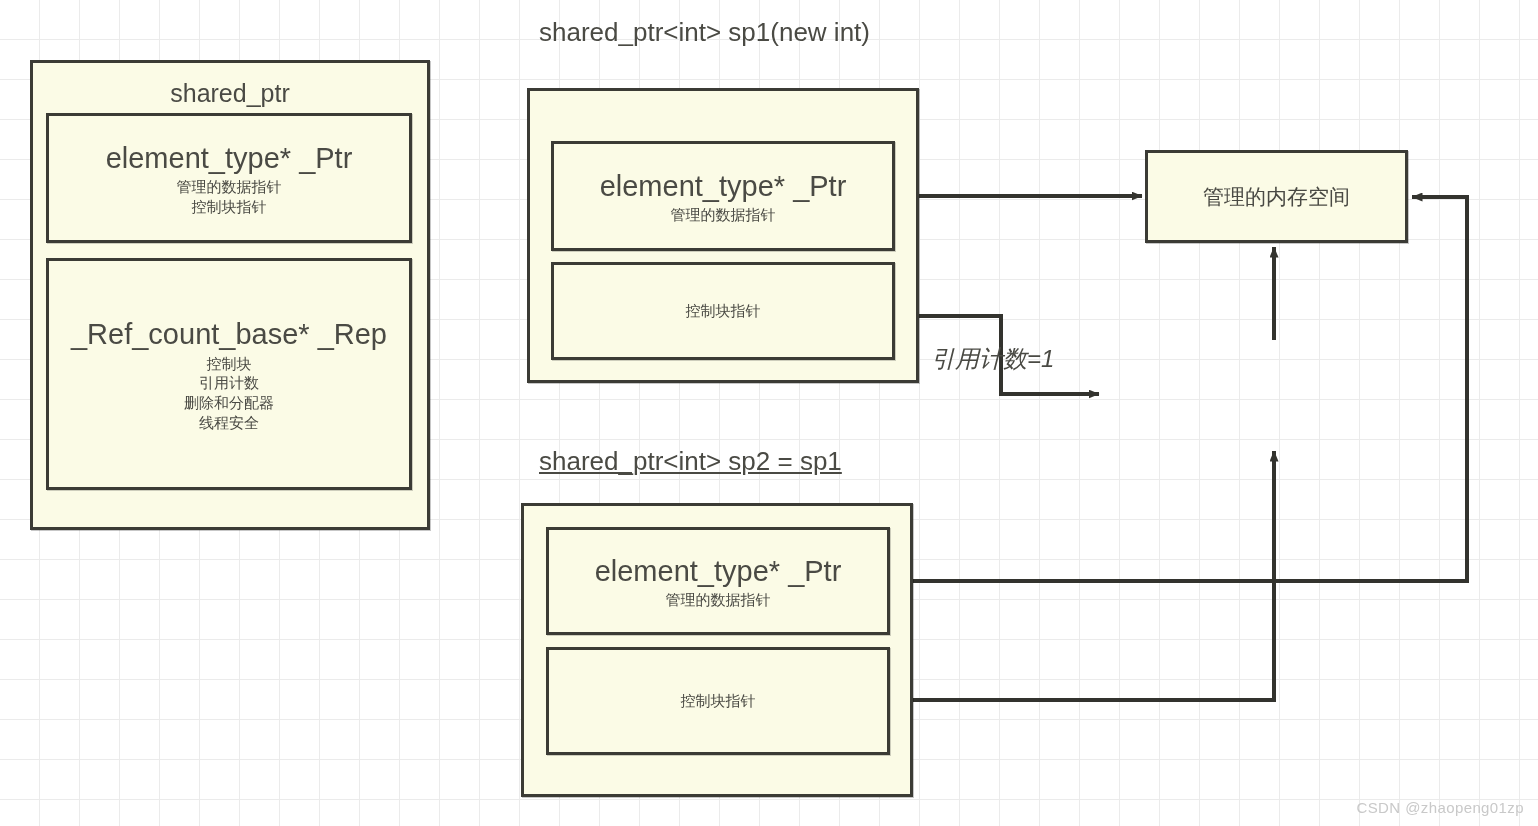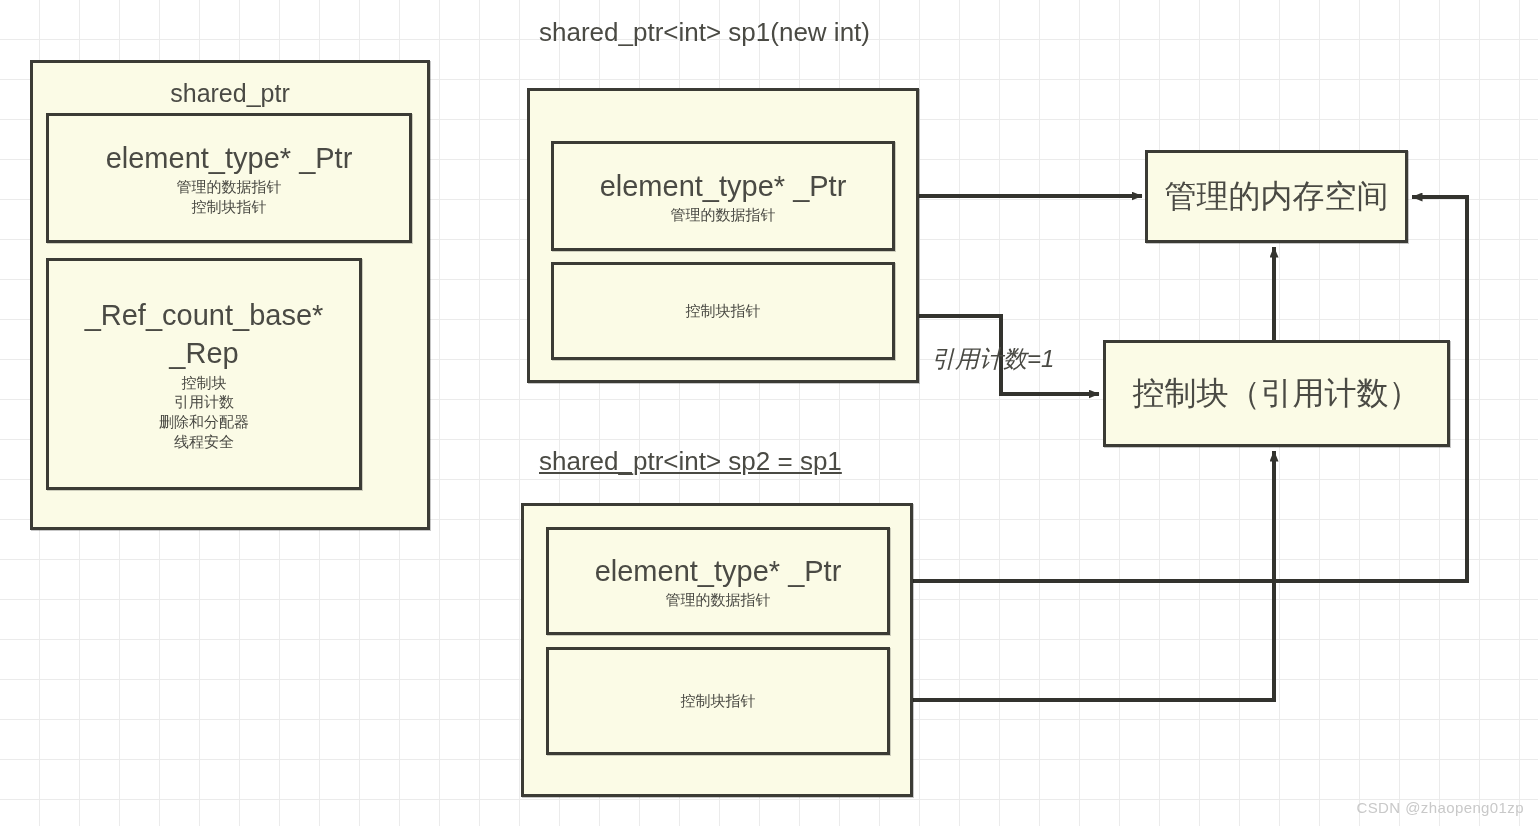--- a/index.html
+++ b/index.html
@@ -51,21 +51,21 @@
   .lbl {
     position: absolute;
     color: #4a4a44;
     white-space: nowrap;
   }
   .t-title   { font-size: 25px; }
   .t-mono    { font-size: 29px; }
   .t-cn      { font-size: 15px; }
   .t-cap     { font-size: 26px; }
   .t-annot   { font-size: 24px; }
-  .t-big-cn  { font-size: 32px; }
+  .t-big-cn  { font-size: 21px; }
 
   .line-txt { color: #4a4a44; font-style: italic; }
 
   #watermark {
     position: absolute;
     right: 14px;
     bottom: 10px;
     font-size: 15px;
     color: #c9c9c9;
     letter-spacing: 0.4px;
@@ -97,21 +97,21 @@
   <div class="box" style="left:30px; top:60px; width:400px; height:470px; justify-content:flex-start; padding-top:14px;">
     <div class="t-title">shared_ptr</div>
   </div>
 
   <div class="box inner" style="left:46px; top:113px; width:366px; height:130px;">
     <div class="t-mono">element_type* _Ptr</div>
     <div class="t-cn">管理的数据指针</div>
     <div class="t-cn">控制块指针</div>
   </div>
 
-  <div class="box inner" style="left:46px; top:258px; width:316px; height:232px;">
+  <div class="box inner" style="left:46px; top:258px; width:366px; height:232px;">
     <div class="t-mono">_Ref_count_base* _Rep</div>
     <div class="t-cn">控制块</div>
     <div class="t-cn">引用计数</div>
     <div class="t-cn">删除和分配器</div>
     <div class="t-cn">线程安全</div>
   </div>
 
   <div class="lbl t-cap" style="left:539px; top:17px;">shared_ptr&lt;int&gt; sp1(new int)</div>
 
   <div class="box" style="left:527px; top:88px; width:392px; height:295px;"></div>
@@ -135,22 +135,19 @@
   </div>
 
   <div class="box inner" style="left:546px; top:647px; width:344px; height:108px;">
     <div class="t-cn">控制块指针</div>
   </div>
 
   <div class="box" style="left:1145px; top:150px; width:263px; height:93px;">
     <div class="t-big-cn">管理的内存空间</div>
   </div>
 
-  <div class="box" style="left:1103px; top:340px; width:347px; height:107px;">
-    <div class="t-big-cn">控制块（引用计数）</div>
-  </div>
 
   <div class="lbl t-annot line-txt" style="left:931px; top:343px;">引用计数=1</div>
 
 
   <div id="watermark">CSDN @zhaopeng01zp</div>
 
 </div>
 
 </body></html>

